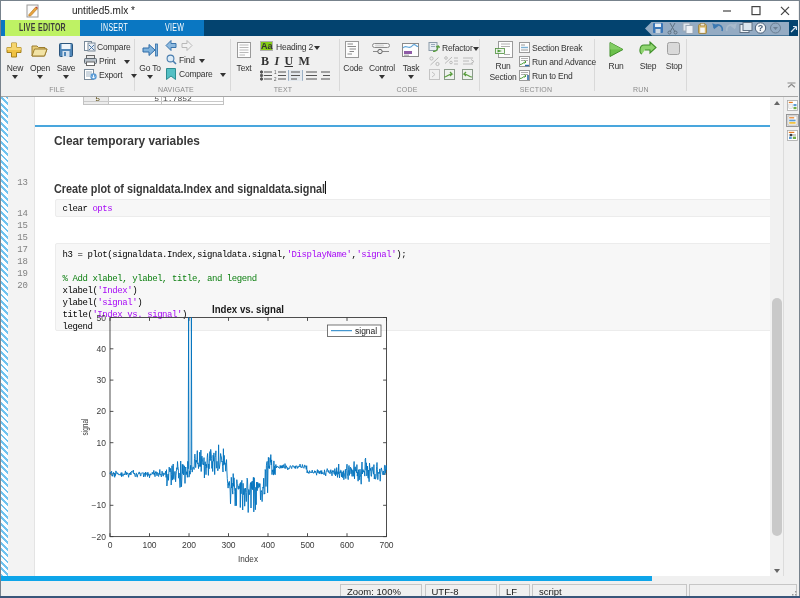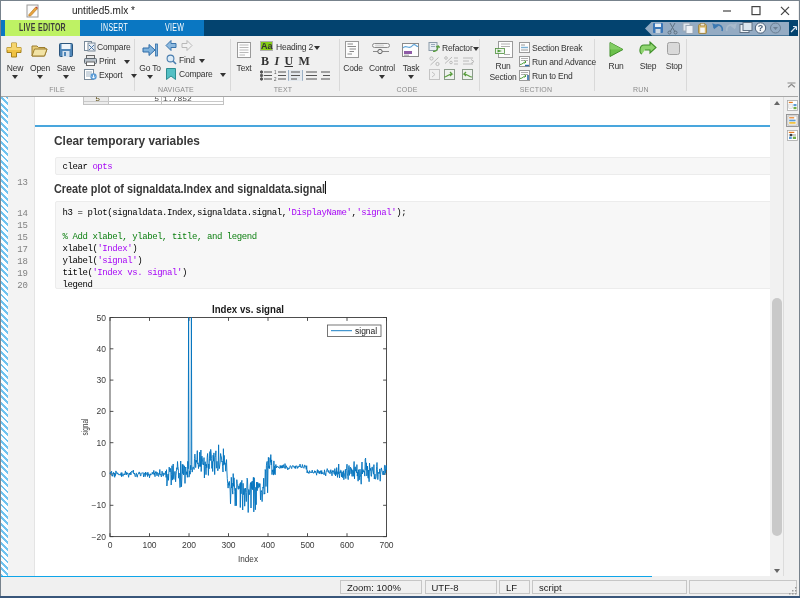--- a/index.html
+++ b/index.html
@@ -21,31 +21,31 @@
   .glabel { position:absolute; top:50px; width:120px; text-align:center; font-size:7px; letter-spacing:0.2px; color:#8b8b8b; }
   .btnlabel { position:absolute; font-size:8.5px; letter-spacing:-0.2px; color:#333; text-align:center; }
   .drop { position:absolute; width:0; height:0; border-left:3px solid transparent; border-right:3px solid transparent; border-top:4px solid #333; }
   .rowtxt { position:absolute; font-size:8.5px; letter-spacing:-0.2px; color:#333; white-space:nowrap; }
   
   #doc { position:absolute; left:1px; top:97px; width:797px; height:479px; background:#fff; }
   #hatch { position:absolute; left:0; top:0; width:7px; height:479px;
      background:repeating-linear-gradient(45deg,#6fc3f0 0px,#6fc3f0 2px,#fbfdff 2px,#fbfdff 4.5px); }
   #gutter { position:absolute; left:7px; top:0; width:27px; height:479px; background:#f3f3f3; border-right:1px solid #e4e4e4; }
   .lno { position:absolute; left:0; width:20px; text-align:right; font-family:"Liberation Mono",monospace; font-size:9px; color:#808080; }
-  .codeblock { position:absolute; left:54px; width:722px; background:#f7f7f7; border:1px solid #ececec; border-radius:2px; }
+  .codeblock { position:absolute; left:54px; width:722px; background:#f7f7f7; border:1px solid #ececec; border-radius:2px;margin-top:42px; }
   .code { font-family:"Liberation Mono",monospace; font-size:9px; letter-spacing:-0.42px; color:#000; white-space:pre; position:absolute; left:6.5px; }
   .str { color:#a709f5; }
   .cmt { color:#0e8012; }
   .h2d { position:absolute; left:53px; font-size:13px; font-weight:bold; color:#383838; white-space:nowrap; transform-origin:0 50%; }
   
   #vsb { position:absolute; left:770px; top:97px; width:13px; height:479px; background:#f1f1f1; }
   #vthumb { position:absolute; left:1.5px; width:10px; background:#c9c9c9; border-radius:5px; }
   #rstrip { position:absolute; left:783px; top:97px; width:15px; height:479px; background:#f0f0f0; border-left:1px solid #dcdcdc; }
   
-  #statusbar { position:absolute; left:0; top:576px; width:652px; height:20px; background:#f0f0f0; border-top:1px solid #0ea5e9; }
+  #statusbar { position:absolute; left:0; top:576px; width:652px; height:20px; background:#f0f0f0; border-top:5px solid #0ea5e9; }
   .seg { position:absolute; top:2.5px; height:14px; border:1px solid #c6c6c6; font-size:9.5px; color:#1a1a1a; line-height:13px; padding-left:6px; background:#f0f0f0; }
 </style>
 </head>
 <body>
 <div id="win"></div>
 <div id="titlebar">
   <svg class="abs" style="left:26px;top:3.5px" width="14" height="14" viewBox="0 0 14 14">
     <rect x="1" y="1" width="11" height="12" fill="#fbfbfb" stroke="#9a9a9a"></rect>
     <path d="M3 10.5 L9.5 3.2 L11.3 4.8 L4.8 11.8 L2.8 12 Z" fill="#e8a33d" stroke="#b97a20" stroke-width="0.7"></path>
     <path d="M9.5 3.2 L11.3 4.8 L12 3.9 L10.3 2.4 Z" fill="#c0392b"></path>

